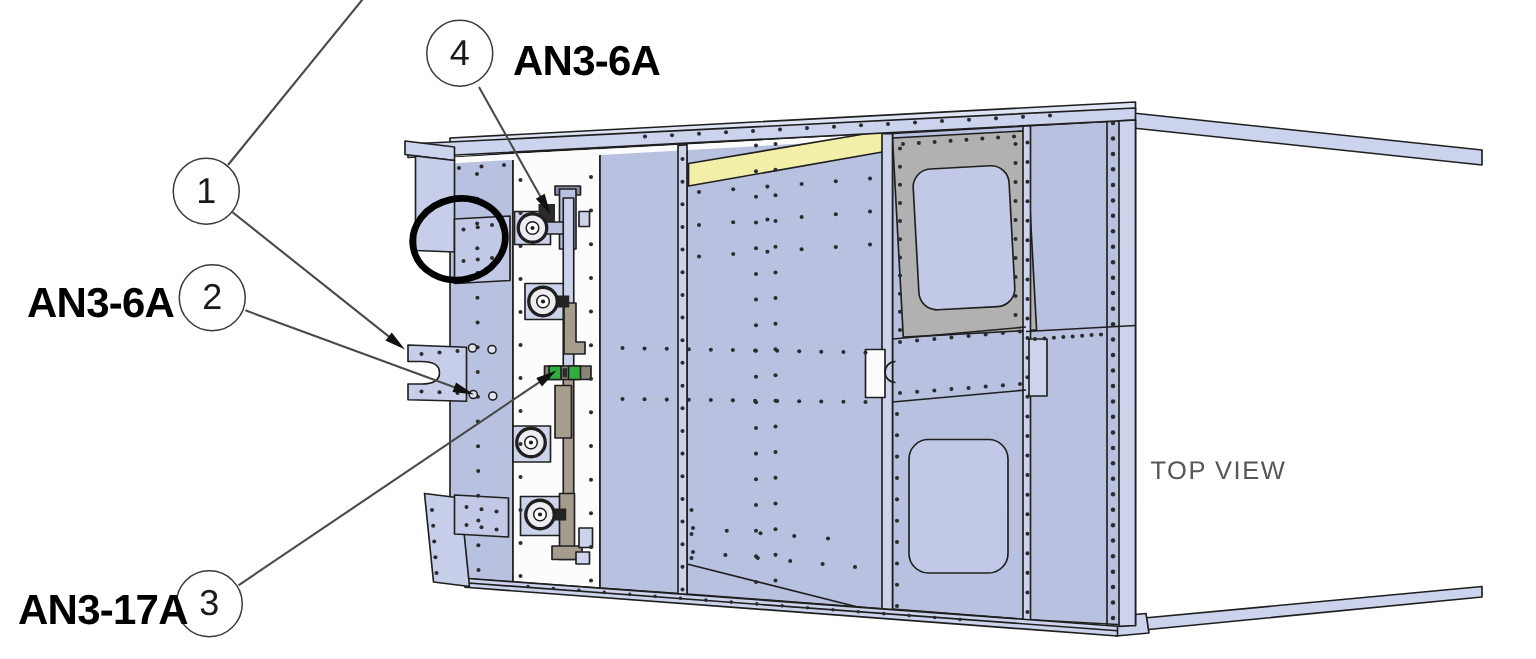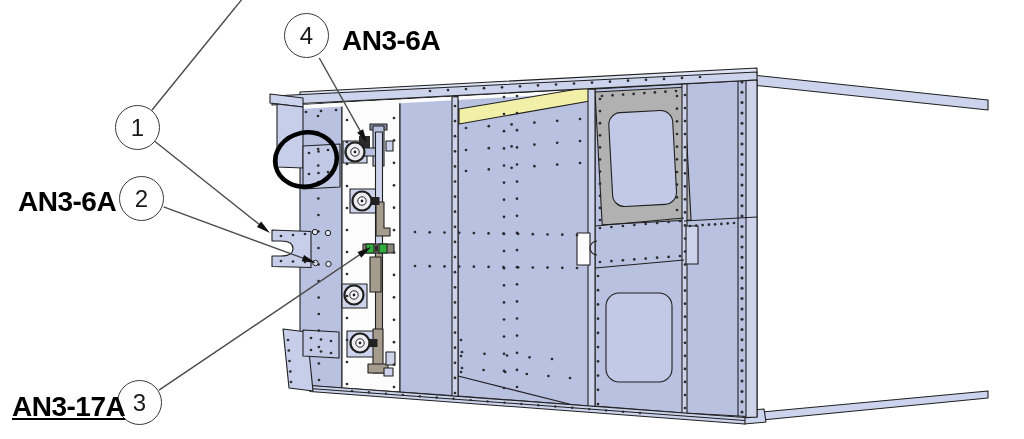--- a/index.html
+++ b/index.html
@@ -501,16 +501,17 @@
   <span>2</span>
 </div>
 <div class="callout" style="left:117px;top:380px;">
   <span>3</span>
 </div>
 <div class="callout" style="left:284px;top:13px;">
   <span>4</span>
 </div>
 
 <div class="part-label" style="left:18px;top:186px;width:94px;text-align:right;">AN3-6A</div>
-<div class="part-label" style="left:12px;top:391px;text-decoration:underline;">AN3-17A</div>
+<div class="part-label" style="left:12px;top:391px;">AN3-17A</div>
 <div class="part-label" style="left:342px;top:25px;">AN3-6A</div>
+<div class="view-label" style="left:767px;top:304px;">TOP VIEW</div>
 
 </div>
 
 </body></html>

